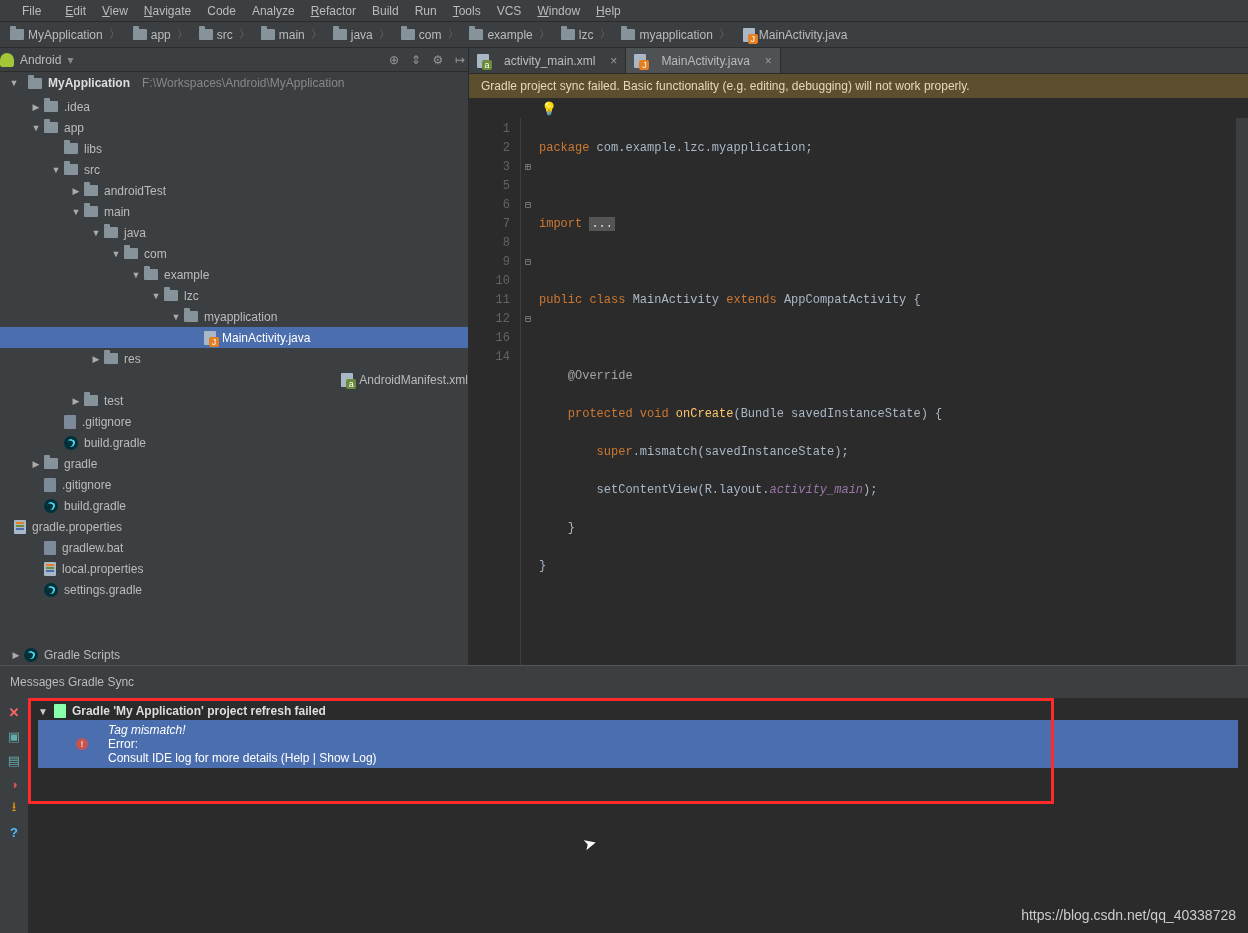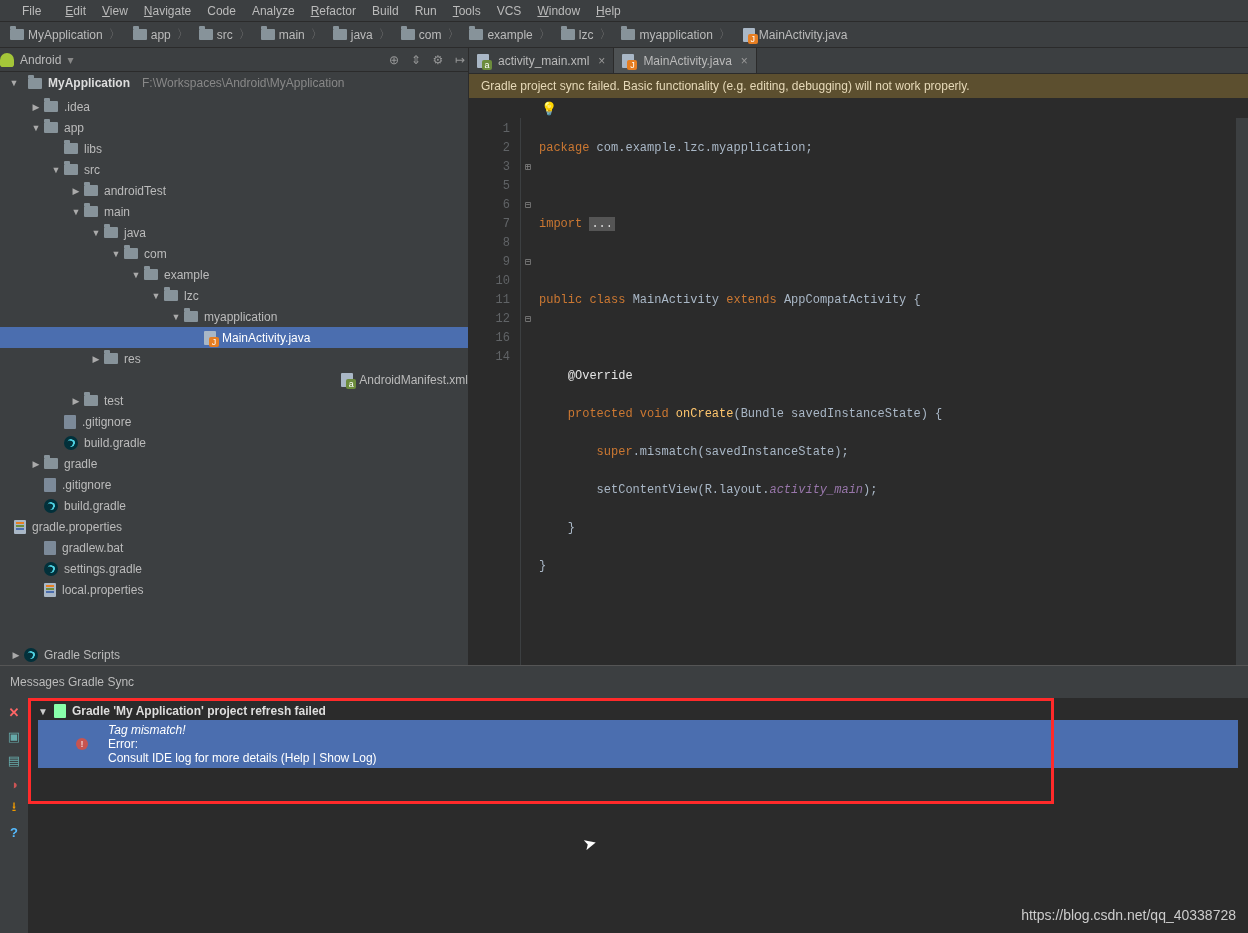--- a/index.html
+++ b/index.html
@@ -184,21 +184,21 @@
     height: 26px;
     background: #3c3f41;
     display: flex;
     align-items: stretch;
     border-bottom: 1px solid #2b2b2b;
   }
   .tab {
     display: flex;
     align-items: center;
     padding: 0 8px;
-    gap: 9px;
+    gap: 15px;
     border-right: 1px solid #2b2b2b;
   }
   .tab.active {
     background: #4e5254;
   }
   .tab .close { color: #999; font-size: 12px; }
   .warning-banner {
     background: #5c4f2f;
     color: #e6d9b8;
     padding: 5px 12px;
@@ -233,21 +233,21 @@
     width: 14px;
     padding-top: 2px;
   }
   .fold-col div { height: 19px; color:#888; text-align:center; font-size:10px;}
   .code {
     padding-top: 2px;
     padding-left: 4px;
     white-space: pre;
   }
   .kw { color: #cc7832; }
-  .ann { color: #e5e5e5; }
+  .ann { color: #a3a3a3; }
   .type { color: #a9b7c6; }
   .pkg { color: #a9b7c6; }
   .yellow { color: #ffc66d; }
   .purple { color: #9876aa; font-style:italic; }
   .hlbox { background:#555; color:#ddd; padding:0 2px;}
   .right-strip{
     width: 12px;
     background:#3c3f41;
     margin-left:auto;
   }
@@ -531,27 +531,27 @@
           <span class="prop-icon" style="margin-right:6px"></span>
           <span>gradle.properties</span>
         </div>
         <div class="tree-row" style="padding-left: 30px;">
           <span class="tree-caret"></span>
           <span class="file-icon" style="margin-right:6px"></span>
           <span>gradlew.bat</span>
         </div>
         <div class="tree-row" style="padding-left: 30px;">
           <span class="tree-caret"></span>
+          <span class="prop-icon" style="margin-right:6px"></span>
+          <span>local.properties</span>
+        </div>
+        <div class="tree-row" style="padding-left: 30px;">
+          <span class="tree-caret"></span>
           <span class="gradle-icon" style="margin-right:6px"></span>
           <span>settings.gradle</span>
-        </div>
-        <div class="tree-row" style="padding-left: 30px;">
-          <span class="tree-caret"></span>
-          <span class="prop-icon" style="margin-right:6px"></span>
-          <span>local.properties</span>
         </div>
       </div>
     <div class="tree-row" style="padding-left:10px">
       <span class="tree-caret">▶</span>
       <span class="gradle-icon" style="margin-right:6px"></span>
       <span>Gradle Scripts</span>
     </div>
   </div>
 
   <div class="editor-area">

